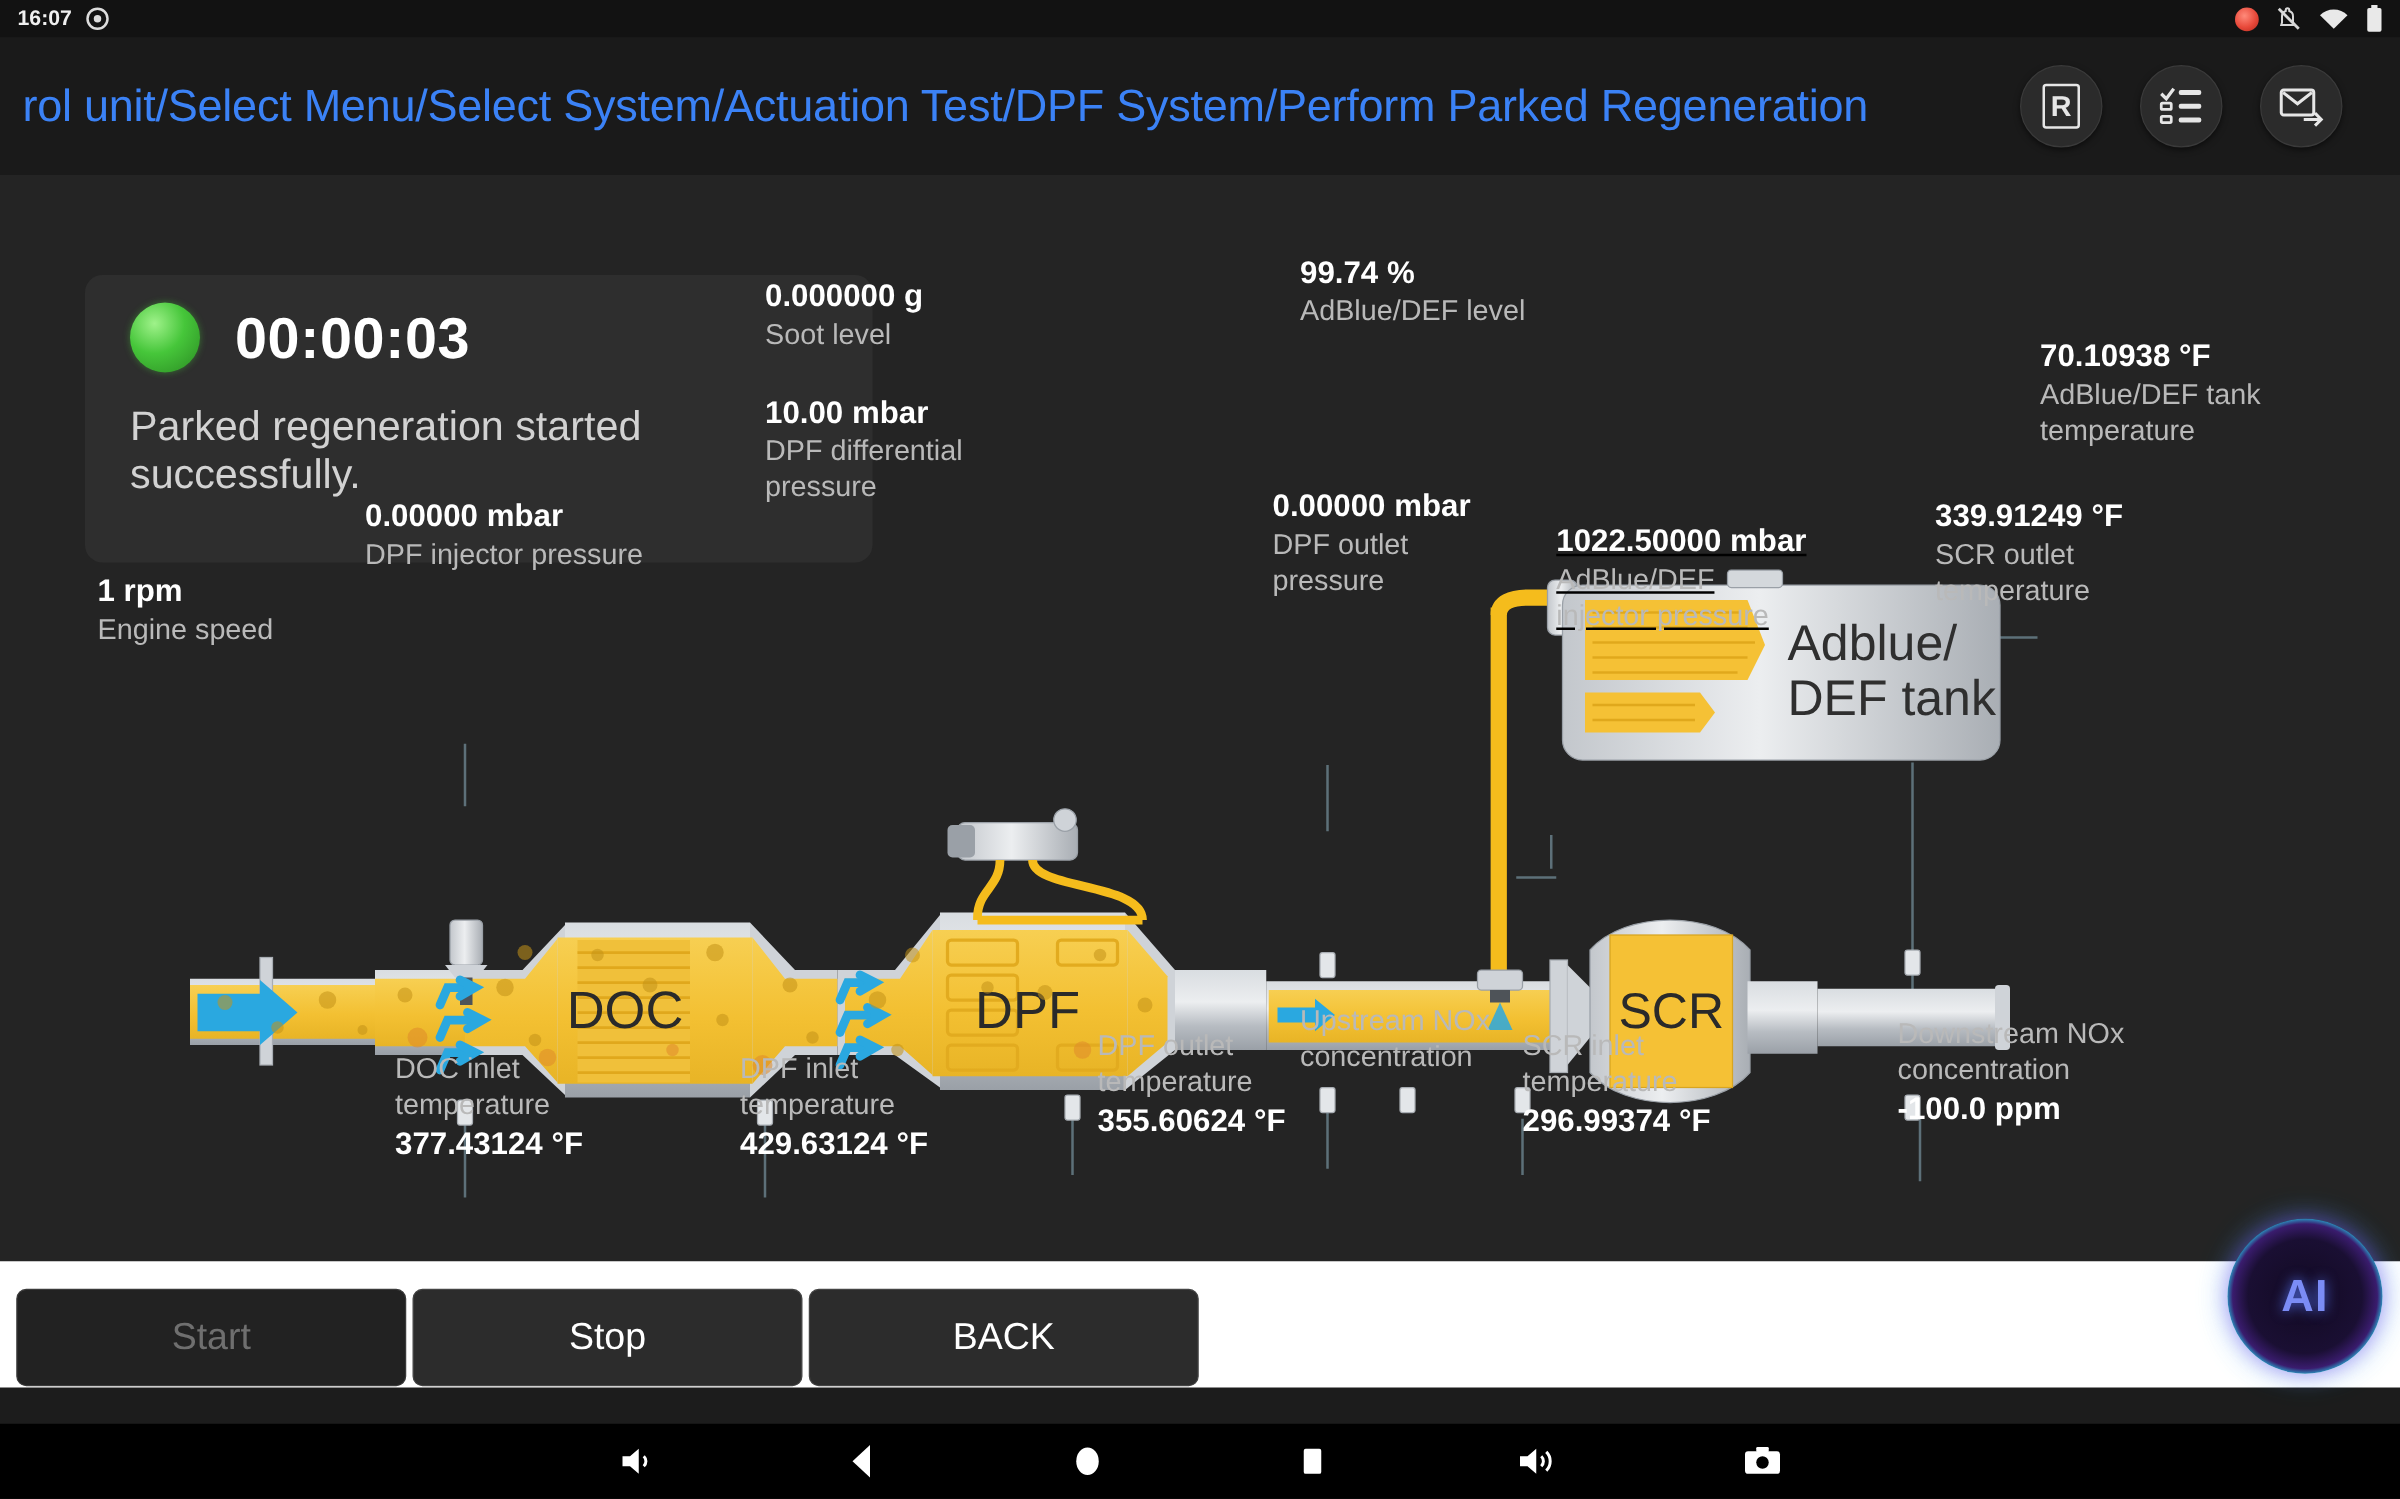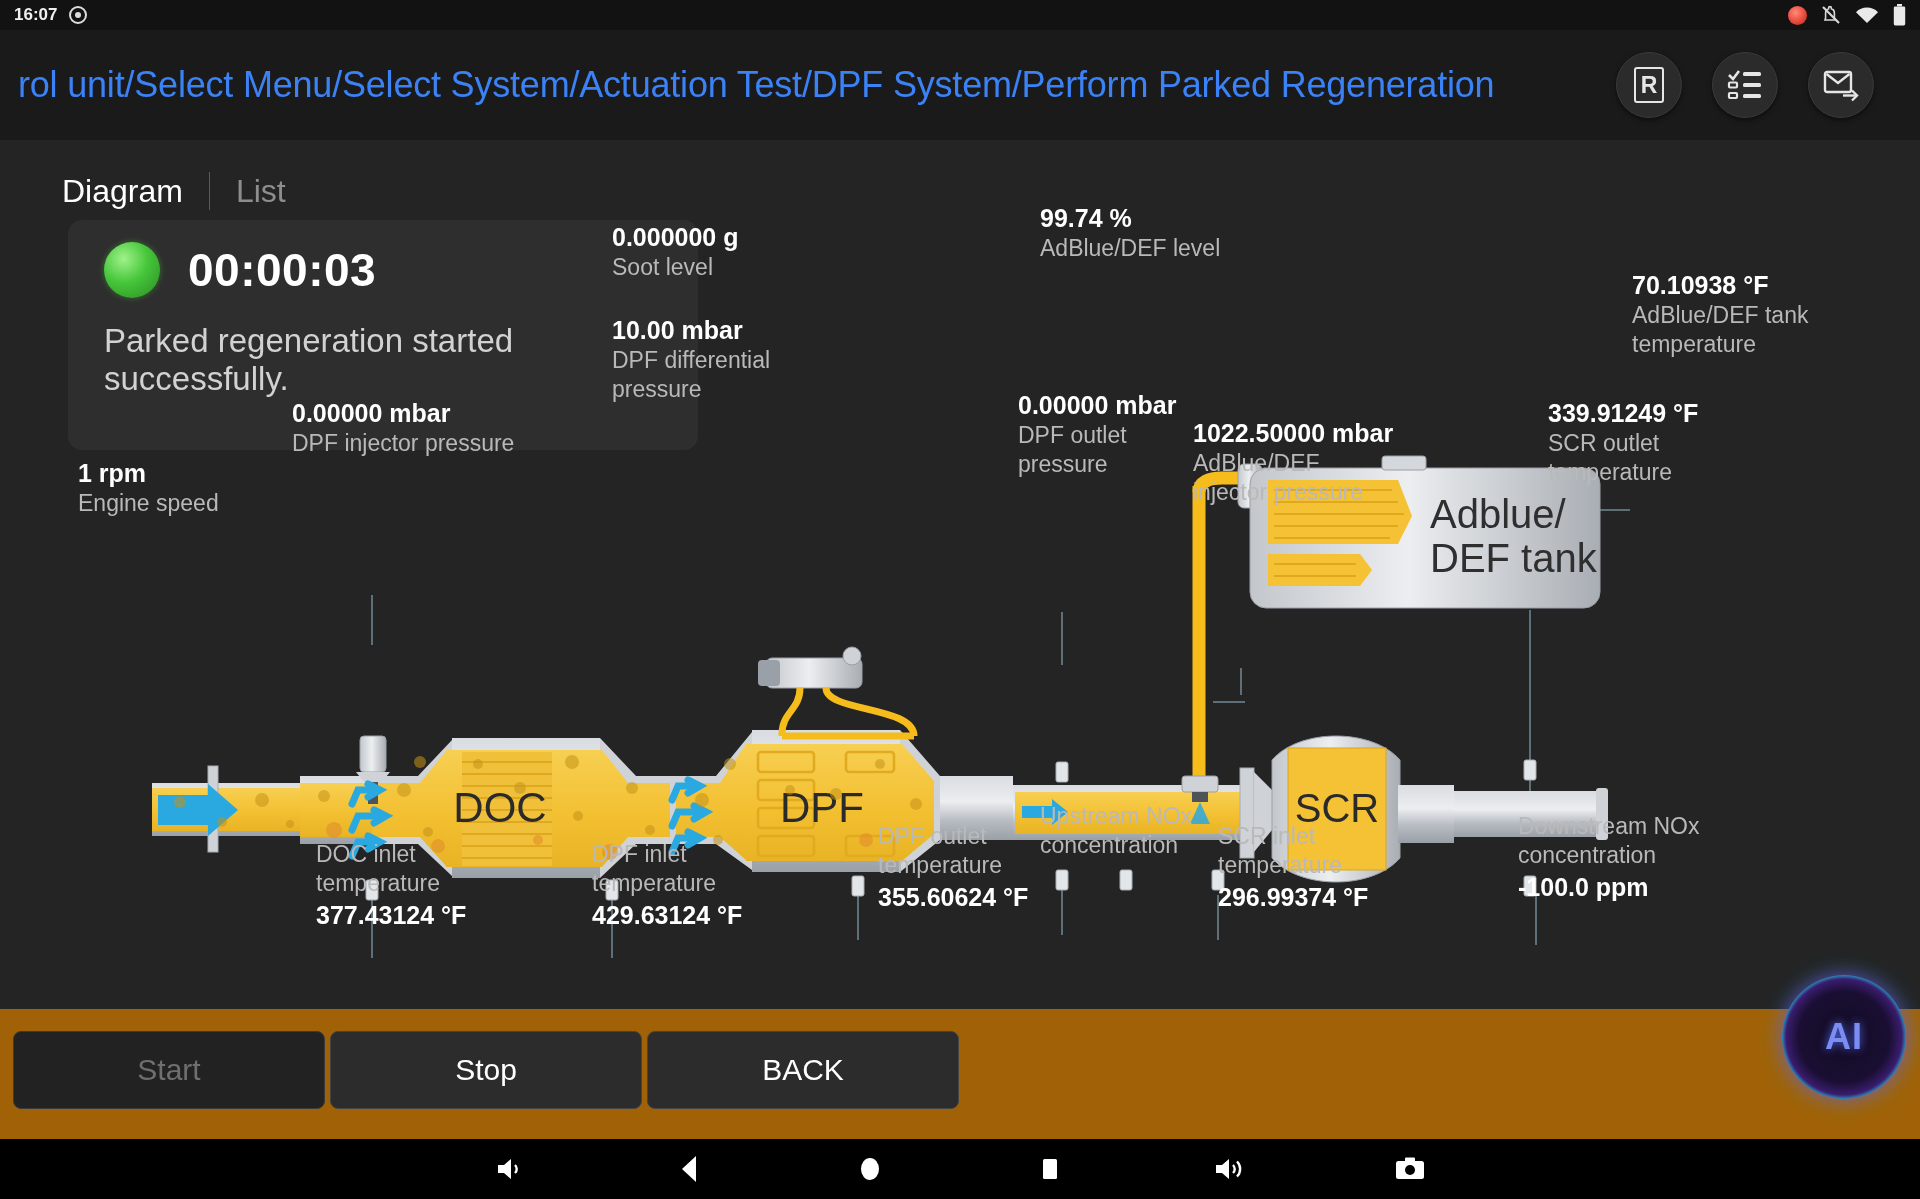--- a/index.html
+++ b/index.html
@@ -81,22 +81,22 @@
   .ro { position: absolute; }
   .ro .v { color: #ffffff; font-size: 25px; font-weight: bold; white-space: nowrap; line-height: 1.25; }
   .ro .l { color: #b9b9b9; font-size: 23px; line-height: 1.25; }
   .ro.vb .v { margin-top: 2px; }
 
   
   .diagram { position: absolute; left: 0; top: 0; width: 1920px; height: 869px; }
 
   
   .actionbar {
-    position: absolute; top: 1009px; left: 0; width: 1920px; height: 130px;
-    background: #a16207;
+    position: absolute; top: 1009px; left: 0; width: 1920px; height: 101px;
+    background: #ffffff;
   }
   .btn {
     position: absolute; top: 22px; height: 78px; border-radius: 8px;
     display: flex; align-items: center; justify-content: center;
     font-size: 30px; border: 1px solid #444;
   }
   .btn.enabled { background: #2c2c2c; color: #fff; }
   .btn.disabled { background: #222222; color: #6f6f6f; border-color: #3a3a3a; }
   #btn-start { left: 13px; width: 312px; }
   #btn-stop  { left: 330px; width: 312px; }
@@ -171,25 +171,20 @@
           <polyline points="5.5,6 17,15 28.5,6" fill="none" stroke="#e6e6e6" stroke-width="2.4"></polyline>
           <line x1="22" y1="27.5" x2="36" y2="27.5" stroke="#e6e6e6" stroke-width="2.4"></line>
           <polyline points="31,22.5 36,27.5 31,32.5" fill="none" stroke="#e6e6e6" stroke-width="2.4"></polyline>
         </svg>
       </div>
     </div>
   </div>
 
   <div class="content">
 
-    <div class="tabs">
-      <div class="tab active">Diagram</div>
-      <div class="tab-div"></div>
-      <div class="tab inactive">List</div>
-    </div>
 
     <div class="status-card">
       <div class="sc-row">
         <div class="led"></div>
         <div class="sc-timer">00:00:03</div>
       </div>
       <div class="sc-msg">Parked regeneration started successfully.</div>
     </div>
 
     <svg class="diagram" viewBox="0 0 1920 869">
@@ -433,21 +428,21 @@
       <div class="l">AdBlue/DEF tank</div>
       <div class="l">temperature</div>
     </div>
 
     <div class="ro" style="left:1018px; top:250px;">
       <div class="v">0.00000 mbar</div>
       <div class="l">DPF outlet</div>
       <div class="l">pressure</div>
     </div>
 
-    <div class="ro" style="left:1193px; top:278px;">
+    <div class="ro" style="left:1245px; top:278px;text-decoration:underline;">
       <div class="v">1022.50000 mbar</div>
       <div class="l">AdBlue/DEF</div>
       <div class="l">injector pressure</div>
     </div>
 
     <div class="ro" style="left:1512px; top:258px;margin-left:36px;">
       <div class="v">339.91249 °F</div>
       <div class="l">SCR outlet</div>
       <div class="l">temperature</div>
     </div>

